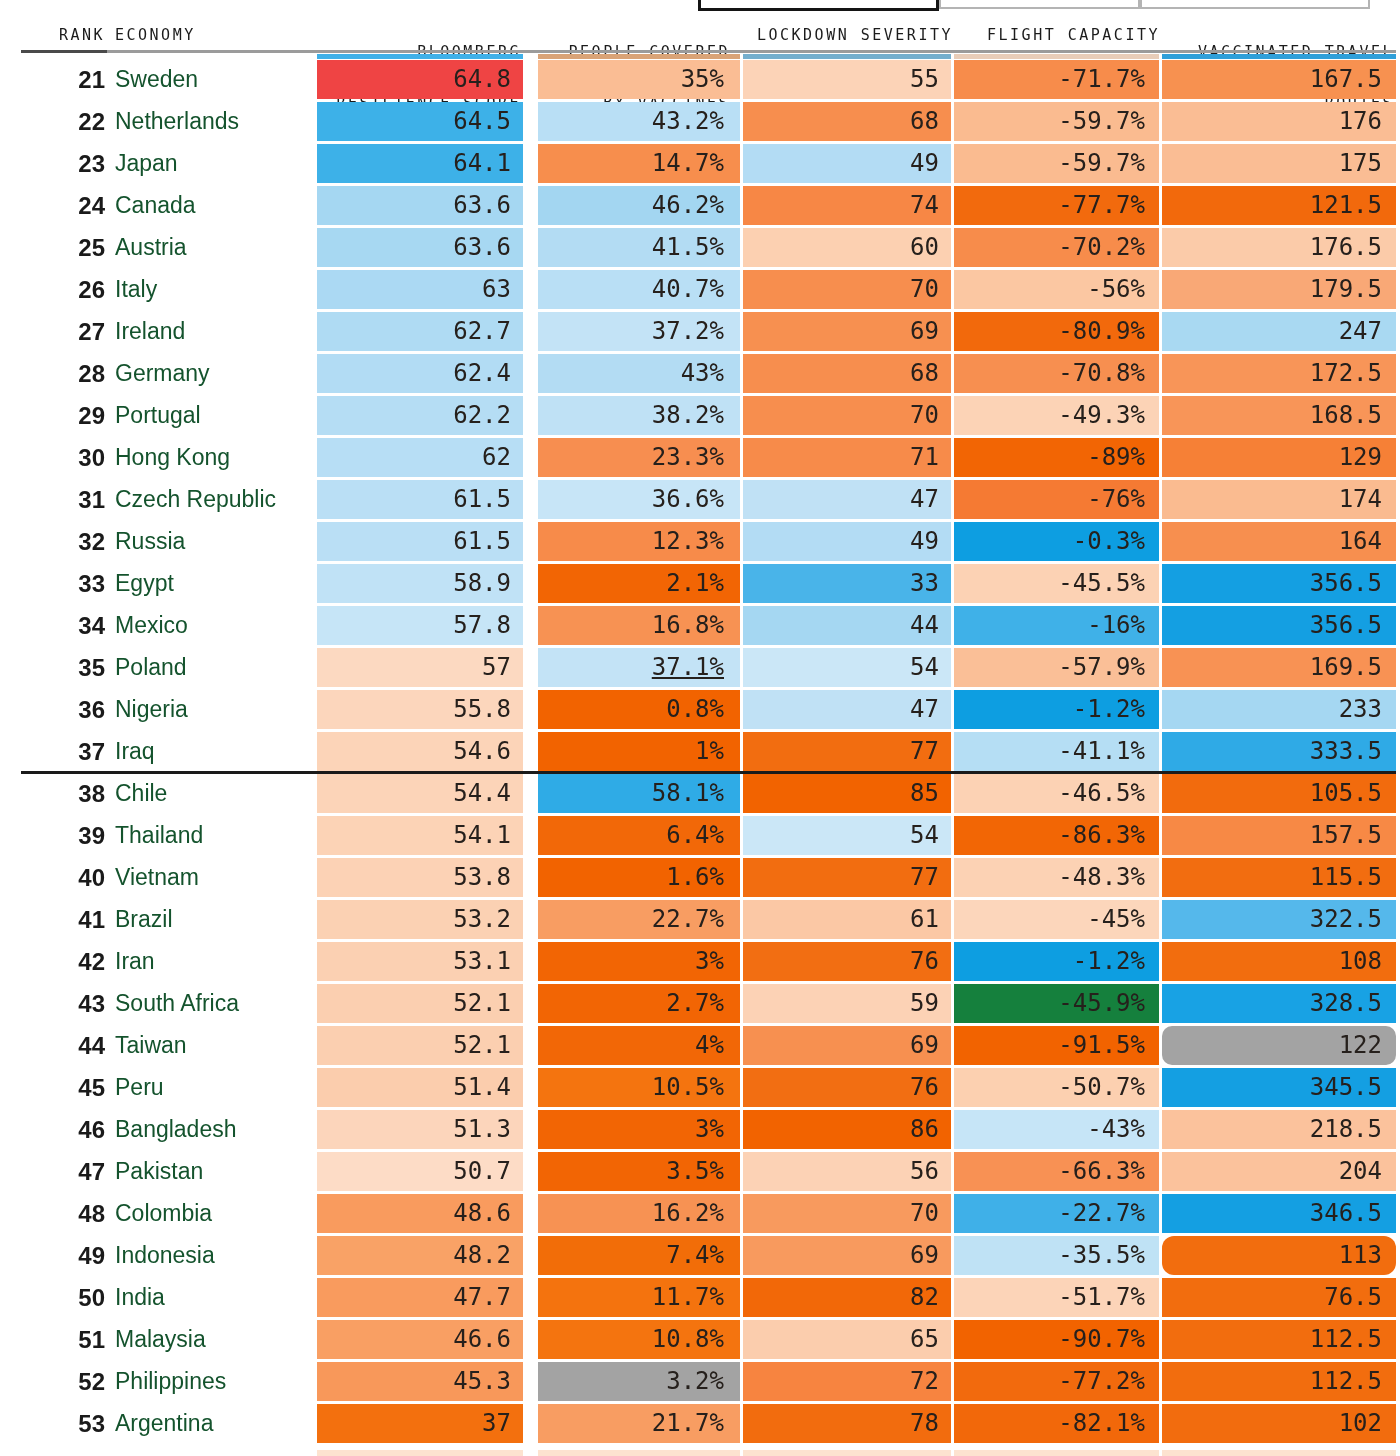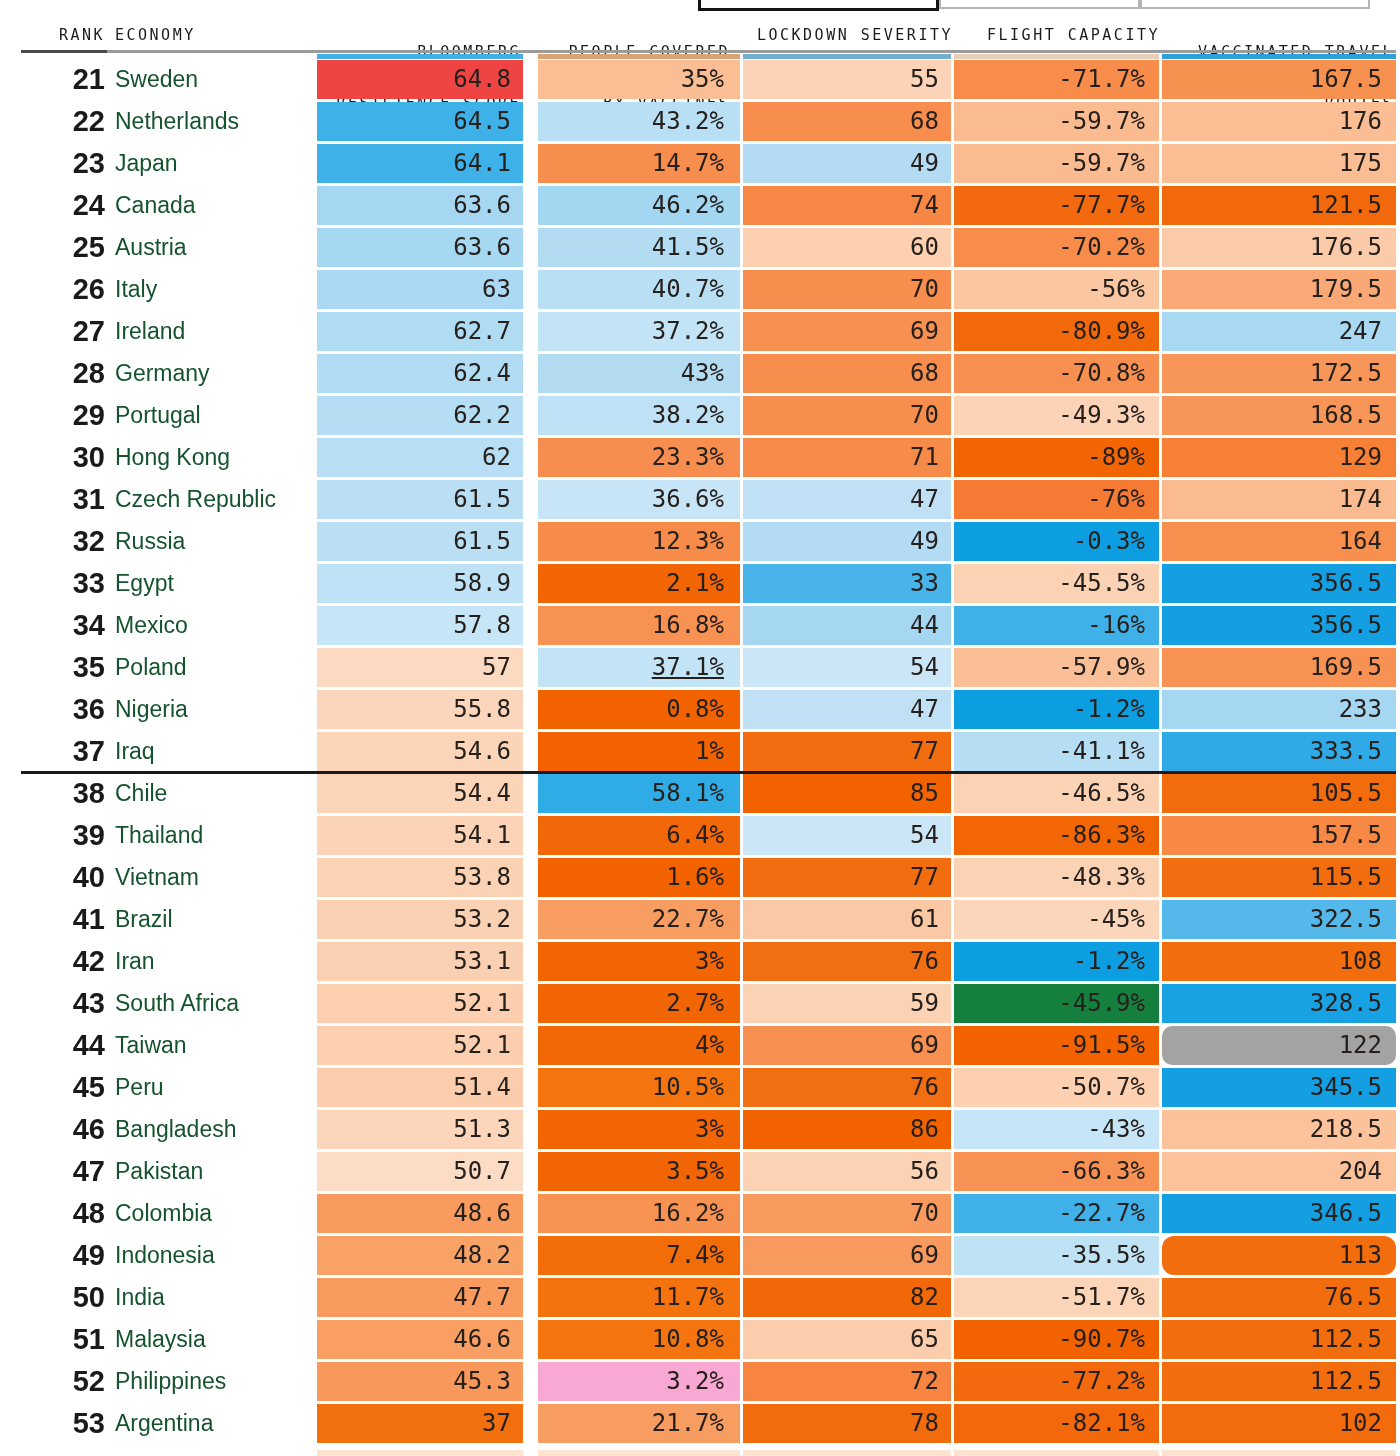--- a/index.html
+++ b/index.html
@@ -34,21 +34,21 @@
   #sl-lock{left:743px;width:208px;}
   #sl-flight{left:954px;width:205px;}
   #sl-routes{left:1162px;width:234px;}
 
   
   #table-body{position:absolute;left:0;top:60px;width:1400px;}
   .row{position:relative;height:42px;}
   .cell{position:absolute;top:0;height:39px;line-height:39px;box-sizing:border-box;
         font-size:24px;overflow:hidden;}
   .c-rank{left:0;width:105px;text-align:right;font-family:"Liberation Sans",sans-serif;
-          font-weight:bold;font-size:29px;color:#1a1a1a;}
+          font-weight:bold;font-size:24px;color:#1a1a1a;}
   .c-econ{left:115px;width:200px;text-align:left;font-family:"Liberation Sans",sans-serif;
           font-size:23px;color:#14532d;white-space:nowrap;}
   .num{text-align:right;}
   .c-score{left:317px;width:206px;padding-right:12px;}
   .c-vacc{left:538px;width:202px;padding-right:16px;}
   .c-lock{left:743px;width:208px;padding-right:12px;}
   .c-flight{left:954px;width:205px;padding-right:14px;}
   .c-routes{left:1162px;width:234px;padding-right:14px;}
 
   .divider{height:3px;margin-top:-3px;margin-left:21px;width:1375px;background:#1a1a1a;}
@@ -373,21 +373,21 @@
     <div class="cell num c-score" style="background: rgb(249, 159, 99);">46.6</div>
     <div class="cell num c-vacc" style="background: rgb(244, 116, 15);">10.8%</div>
     <div class="cell num c-lock" style="background: rgb(251, 205, 173);">65</div>
     <div class="cell num c-flight" style="background: rgb(242, 99, 0);">-90.7%</div>
     <div class="cell num c-routes" style="background: rgb(242, 109, 14);">112.5</div>
   </div>
       <div class="row">
     <div class="cell c-rank">52</div>
     <div class="cell c-econ">Philippines</div>
     <div class="cell num c-score" style="background: rgb(248, 152, 90);">45.3</div>
-    <div class="cell num c-vacc" style="background: #f9a8d4; padding-left: 40px;">3.2%</div>
+    <div class="cell num c-vacc" style="background: #a3a3a3; padding-left: 40px;">3.2%</div>
     <div class="cell num c-lock" style="background: rgb(247, 132, 64);">72</div>
     <div class="cell num c-flight" style="background: rgb(242, 106, 13);">-77.2%</div>
     <div class="cell num c-routes" style="background: rgb(242, 109, 14);">112.5</div>
   </div>
       <div class="row">
     <div class="cell c-rank">53</div>
     <div class="cell c-econ">Argentina</div>
     <div class="cell num c-score" style="background: rgb(243, 112, 14);">37</div>
     <div class="cell num c-vacc" style="background: rgb(248, 157, 98);">21.7%</div>
     <div class="cell num c-lock" style="background: rgb(242, 108, 14);">78</div>

